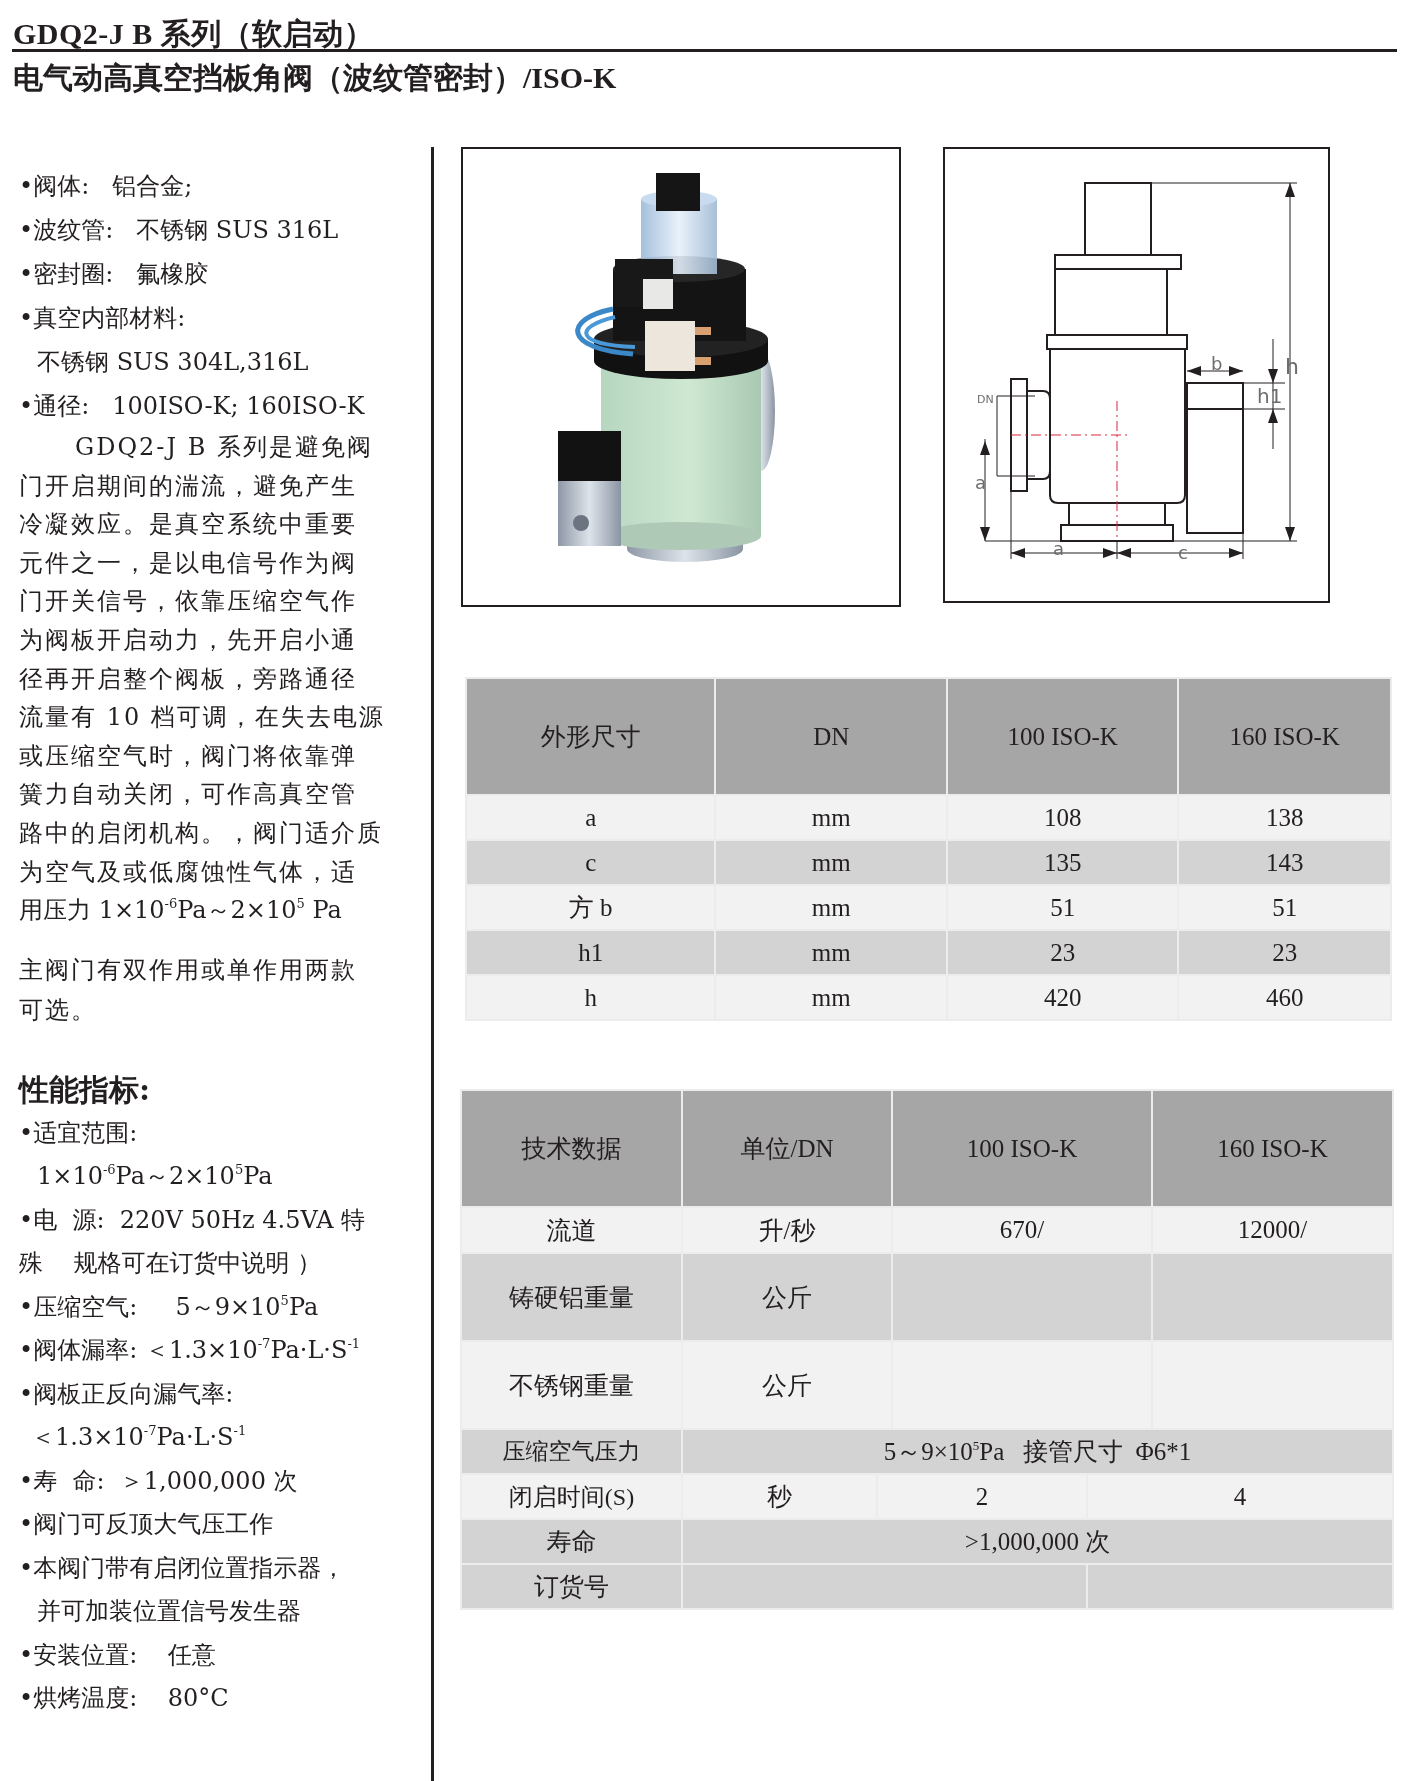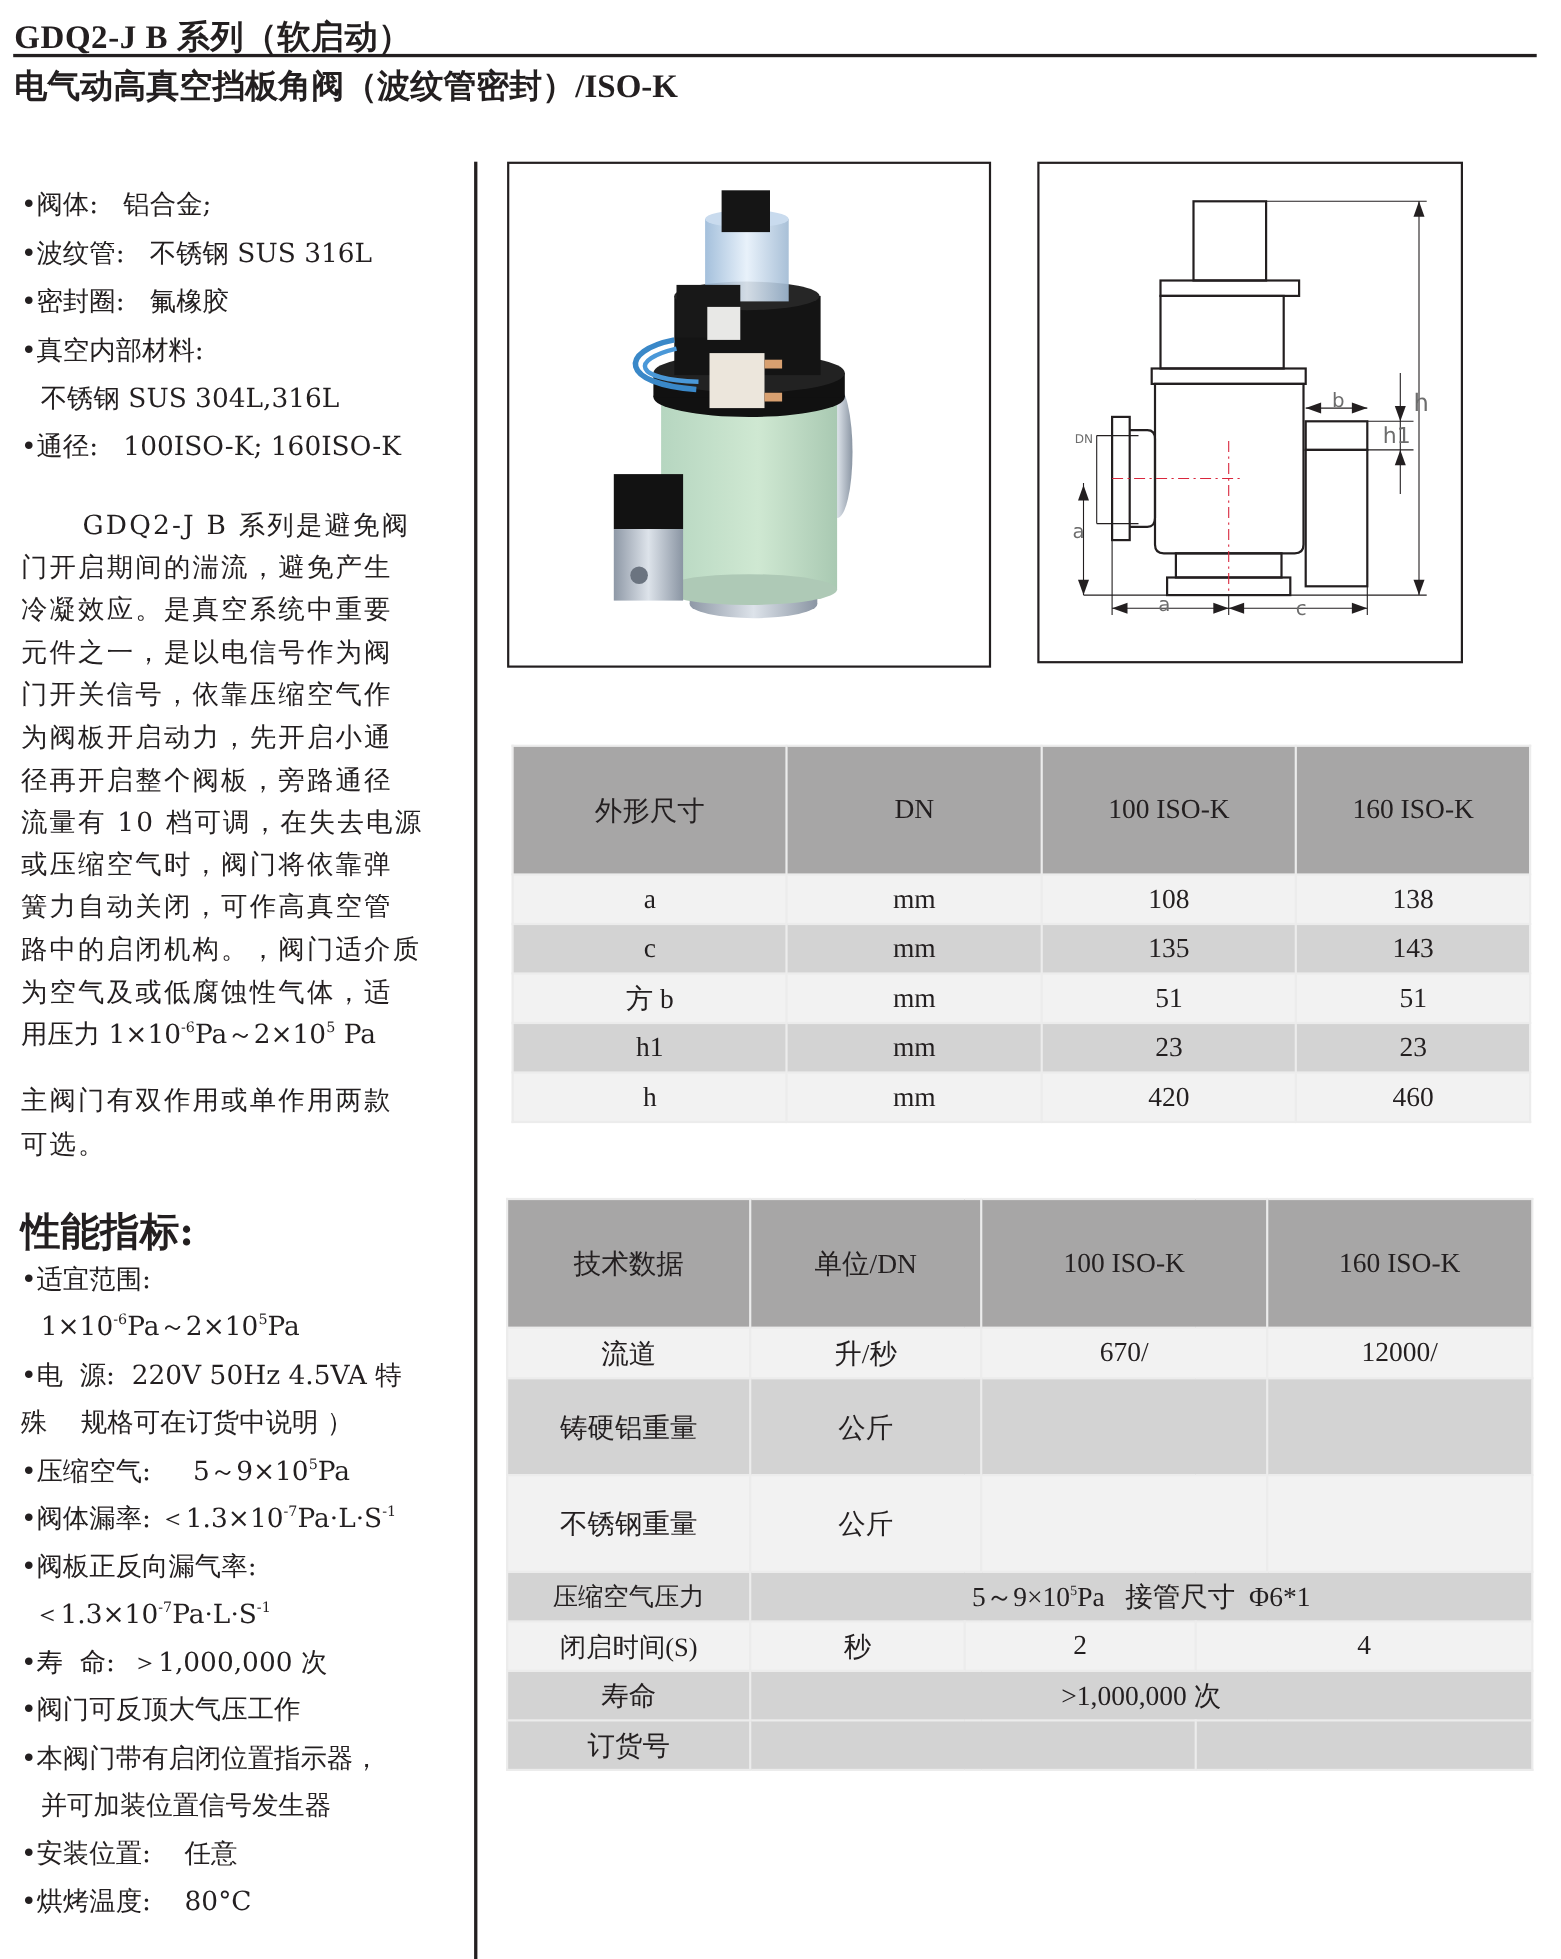--- a/index.html
+++ b/index.html
@@ -8,24 +8,24 @@
   .title1 { position:absolute; left:13px; top:14px; font-size:30px; font-weight:bold;
             font-family:"Liberation Serif","DejaVu Serif",serif; letter-spacing:0.5px; white-space:nowrap; }
   .rule { position:absolute; left:12px; top:49px; width:1385px; height:3px; background:#231f20; }
   .title2 { position:absolute; left:13px; top:58px; font-size:30px; font-weight:bold;
             font-family:"Liberation Serif","DejaVu Serif",serif; white-space:nowrap; }
   .vdivider { position:absolute; left:431px; top:147px; width:3px; height:1640px; background:#231f20; }
 
   .left { position:absolute; left:19px; top:164px; width:390px; font-size:24px; line-height:44px; }
   .li { white-space:nowrap; }
   .li.indent { padding-left:18px; }
-  .para { margin-top:30px; line-height:38.6px; font-size:24px; letter-spacing:2px; }
+  .para { line-height:38.6px; font-size:24px; letter-spacing:2px; }
   .para .first { padding-left:56px; }
   .para2 { margin-top:20px; line-height:40px; font-size:24px; letter-spacing:2px; }
-  .perf-title { margin-top:38px; font-size:36px; font-weight:bold; line-height:44px; }
+  .perf-title { margin-top:38px; font-size:30px; font-weight:bold; line-height:44px; }
   .perf { font-size:24px; line-height:43.5px; }
   sup { font-size:13px; vertical-align:10px; line-height:0; }
 
   .photo-frame { position:absolute; left:461px; top:147px; width:436px; height:456px; border:2px solid #231f20; background:#fff; }
   .drawing-frame { position:absolute; left:943px; top:147px; width:383px; height:452px; border:2px solid #231f20; background:#fff; }
 
   table { border-collapse:collapse; position:absolute; table-layout:fixed;
           font-family:"Liberation Serif","DejaVu Serif",serif; color:#231f20; }
   td { border:2px solid #ececec; text-align:center; vertical-align:middle; padding:0; font-size:25px; }
   .th { background:#a7a6a6; }

